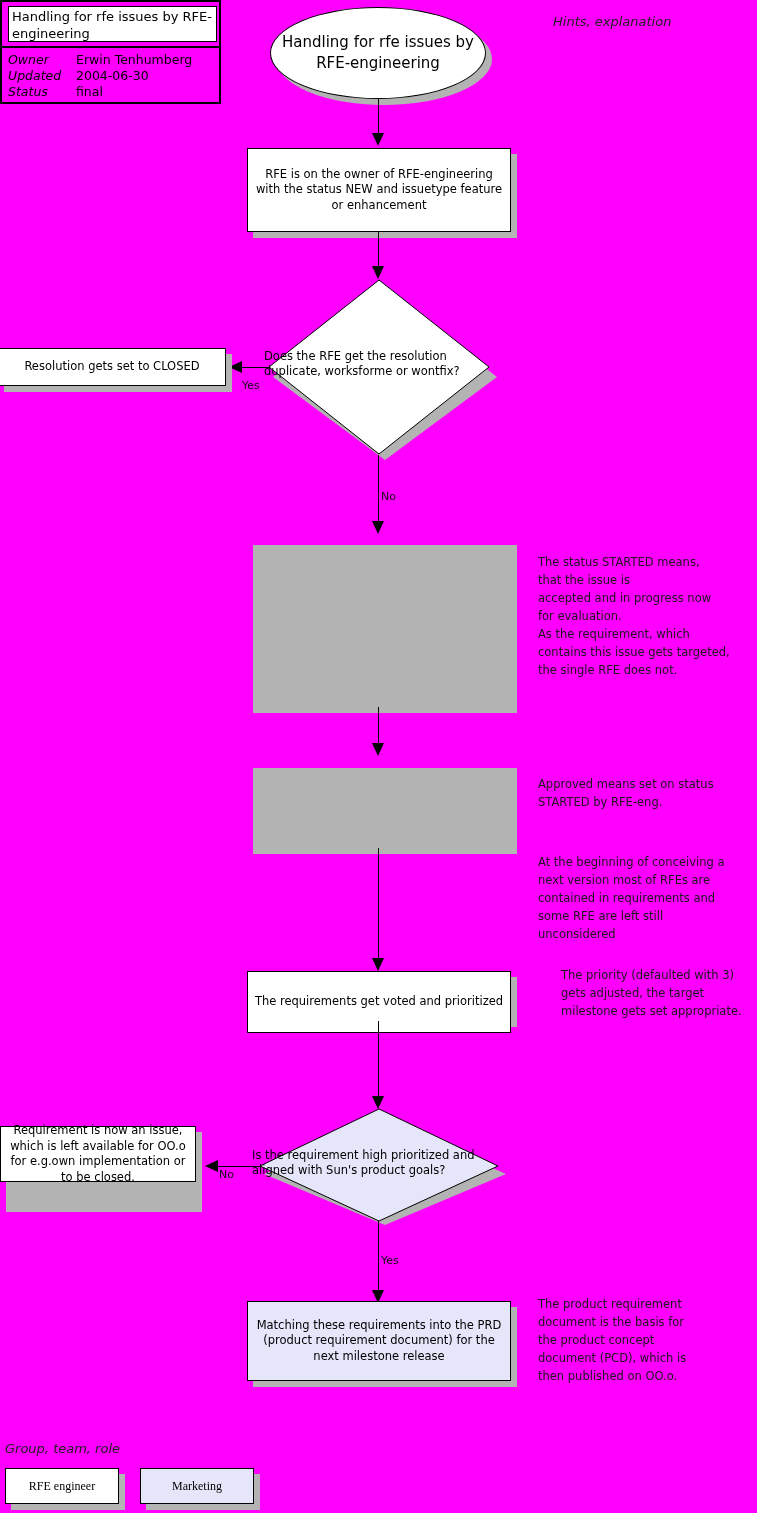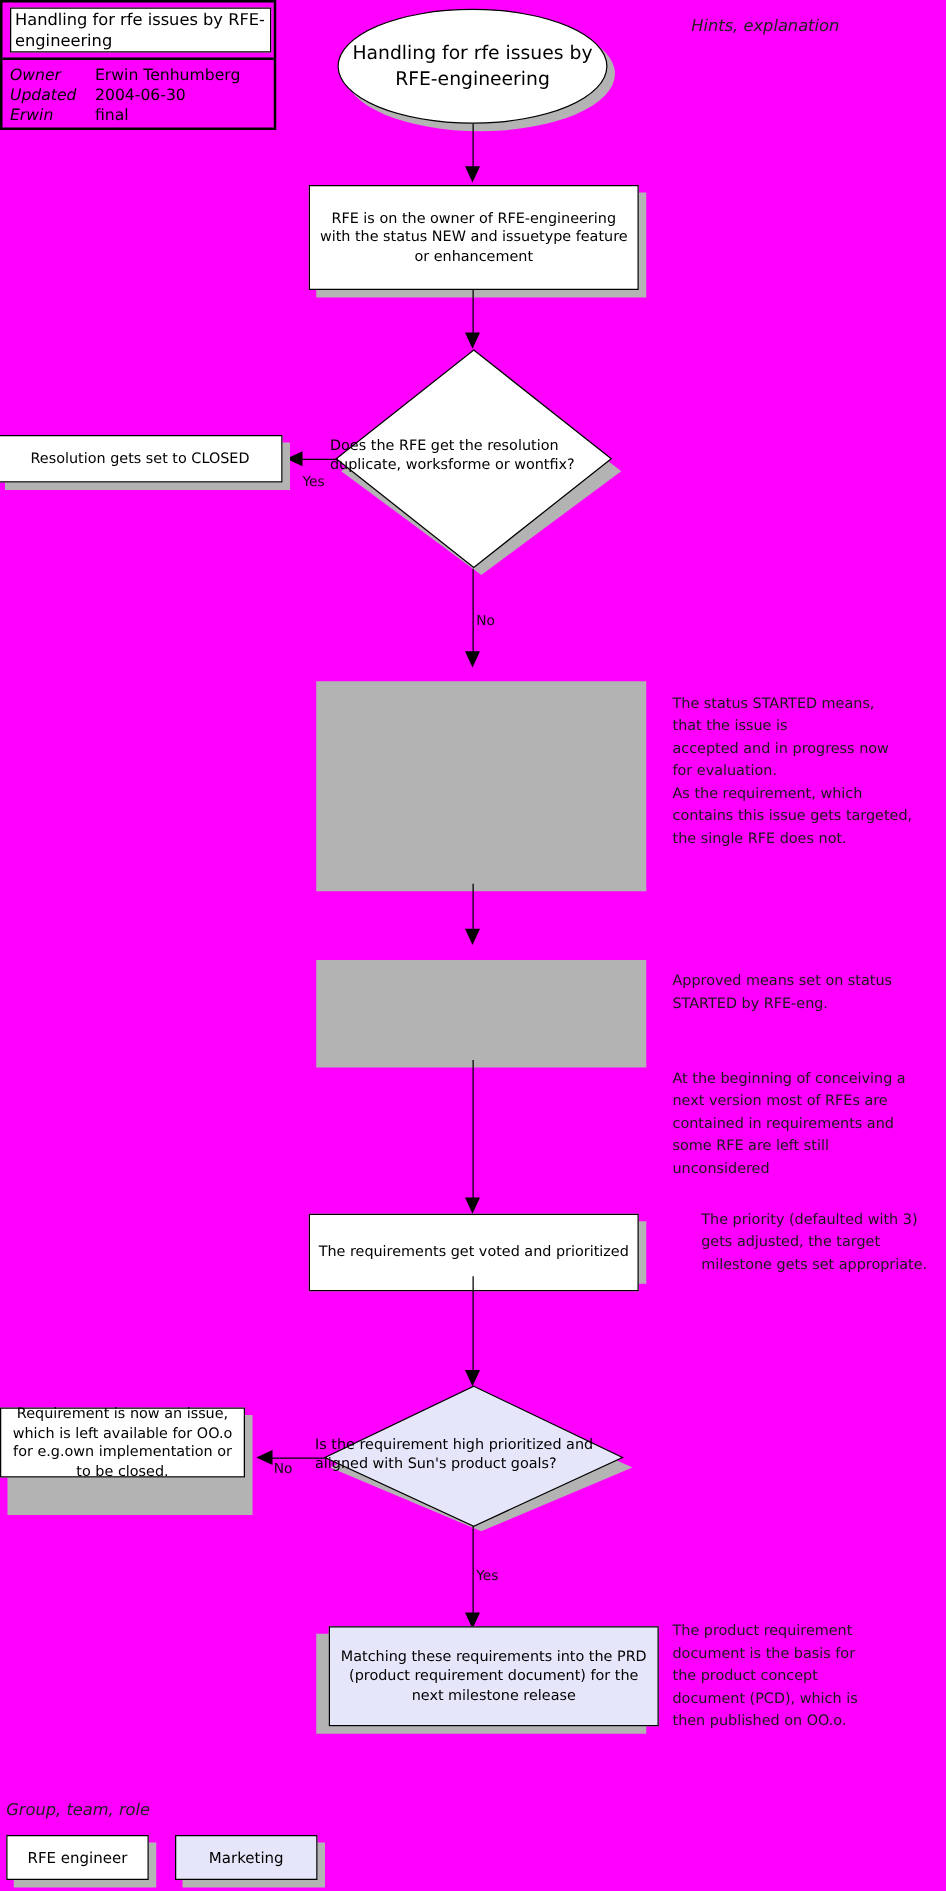--- a/index.html
+++ b/index.html
@@ -73,21 +73,21 @@
     box-sizing: border-box;
     display: flex;
     align-items: center;
     justify-content: center;
     text-align: center;
     color: #000;
     font-size: 11.5px;
     line-height: 15.5px;
     padding: 2px 6px;
   }
-  .boxshape.lavender { background: #E6E6FA; margin-left: 16px; }
+  .boxshape.lavender { background: #E6E6FA; }
 
   .ellipse {
     position: absolute;
     background: #FFFFFF;
     border: 1px solid #000000;
     border-radius: 50%;
     box-sizing: border-box;
     display: flex;
     align-items: center;
     justify-content: center;
@@ -146,21 +146,21 @@
     width: 215px;
   }
 
   
   .legend-box {
     position: absolute;
     border: 1px solid #000;
     background: #FFFFFF;
     box-sizing: border-box;
     display: flex; align-items: center; justify-content: center;
-    font-size: 12px; color: #000;
+    font-size: 12px; color: #000; font-family: Liberation Serif, serif;
   }
   .legend-box.lavender { background: #E6E6FA; }
 </style>
 </head>
 <body>
 
 <div id="page">
 
   <div id="meta-card" class="abs">
     <div id="meta-title-wrap">
@@ -169,21 +169,21 @@
     <div id="meta-rows">
       <div class="meta-row">
         <span class="meta-key">Owner</span>
         <span class="meta-val">Erwin Tenhumberg</span>
       </div>
       <div class="meta-row">
         <span class="meta-key">Updated</span>
         <span class="meta-val">2004-06-30</span>
       </div>
       <div class="meta-row">
-        <span class="meta-key">Erwin</span>
+        <span class="meta-key">Status</span>
         <span class="meta-val">final</span>
       </div>
     </div>
   </div>
 
   <div class="caption abs" style="left:553px; top:14px;">Hints, explanation</div>
 
   <div class="ellipse-shadow" style="left:276px; top:13px; width:216px; height:92px;"></div>
   <div class="ellipse" style="left:270px; top:7px; width:216px; height:92px;">Handling for rfe issues by RFE-engineering</div>
 

